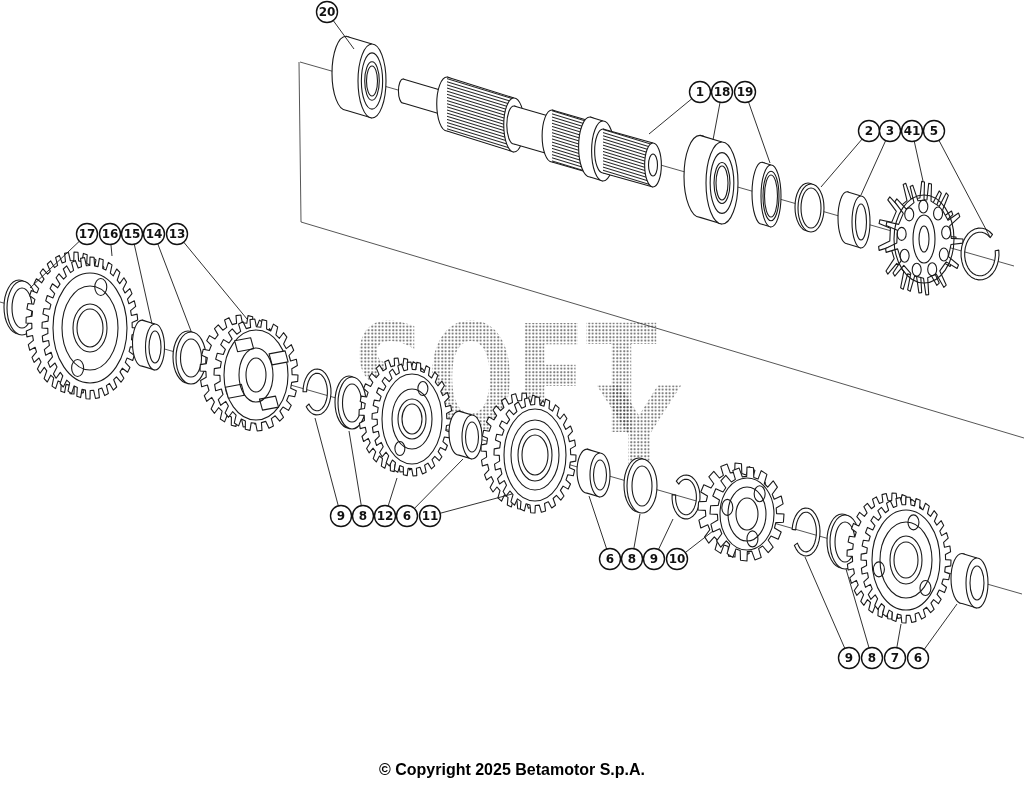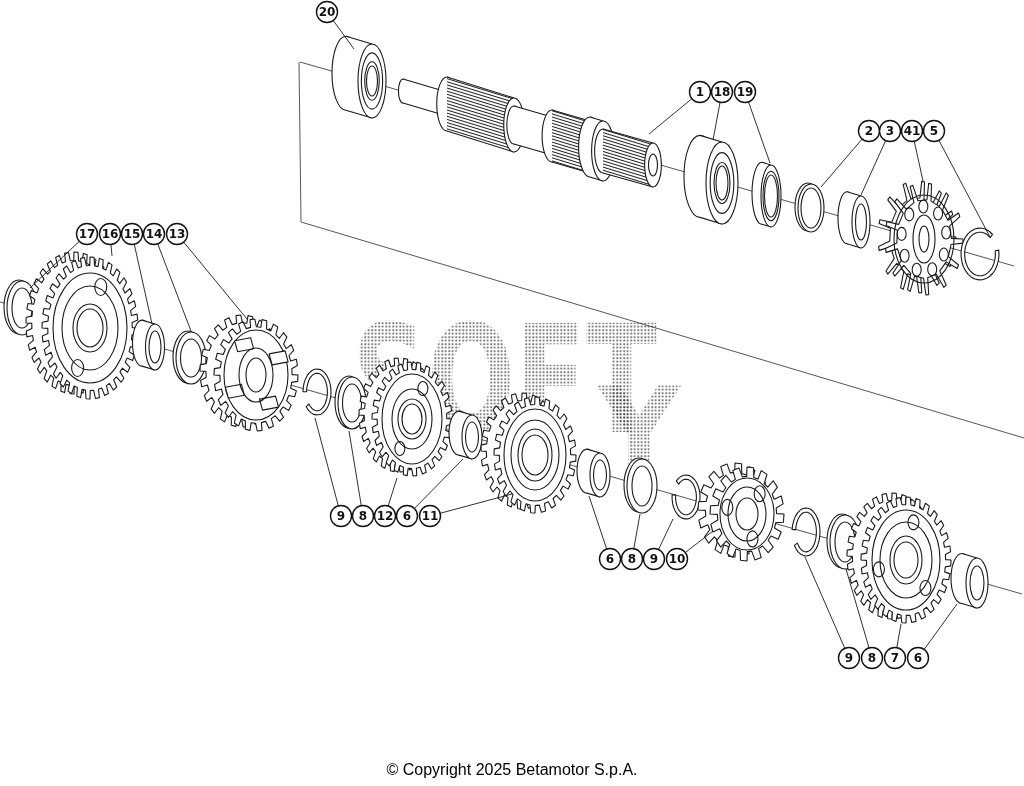--- a/index.html
+++ b/index.html
@@ -8,21 +8,21 @@
   svg{position:absolute;left:0;top:0;}
   .ln{stroke:#1a1a1a;stroke-width:1.1;stroke-linejoin:round;fill:none;}
   .f{fill:#ffffff;}
   .axis{stroke:#2b2b2b;stroke-width:0.8;fill:none;}
   .leader{stroke:#1a1a1a;stroke-width:0.9;fill:none;}
   .balloon{fill:#ffffff;stroke:#111;stroke-width:1.4;}
   .balloon-num{font-family:"DejaVu Sans",sans-serif;font-size:12px;font-weight:bold;
                fill:#111;text-anchor:middle;}
   .wm{font-family:"DejaVu Sans",sans-serif;font-weight:bold;fill:url(#dots);}
   .copyright{position:absolute;left:0;right:0;top:761px;text-align:center;
-             font-family:"Liberation Sans",sans-serif;font-size:16px;font-weight:normal;color:#000;}
+             font-family:"Liberation Sans",sans-serif;font-size:16px;font-weight:bold;color:#000;}
 </style>
 </head>
 <body>
 
 <div class="stage">
   <svg width="1024" height="786" viewBox="0 0 1024 786">
     <defs>
       <pattern id="dots" width="3.5" height="3.5" patternUnits="userSpaceOnUse">
         <circle cx="1.2" cy="1.2" r="1.0" fill="#3a3a3a" opacity="0.85"></circle>
       </pattern>

